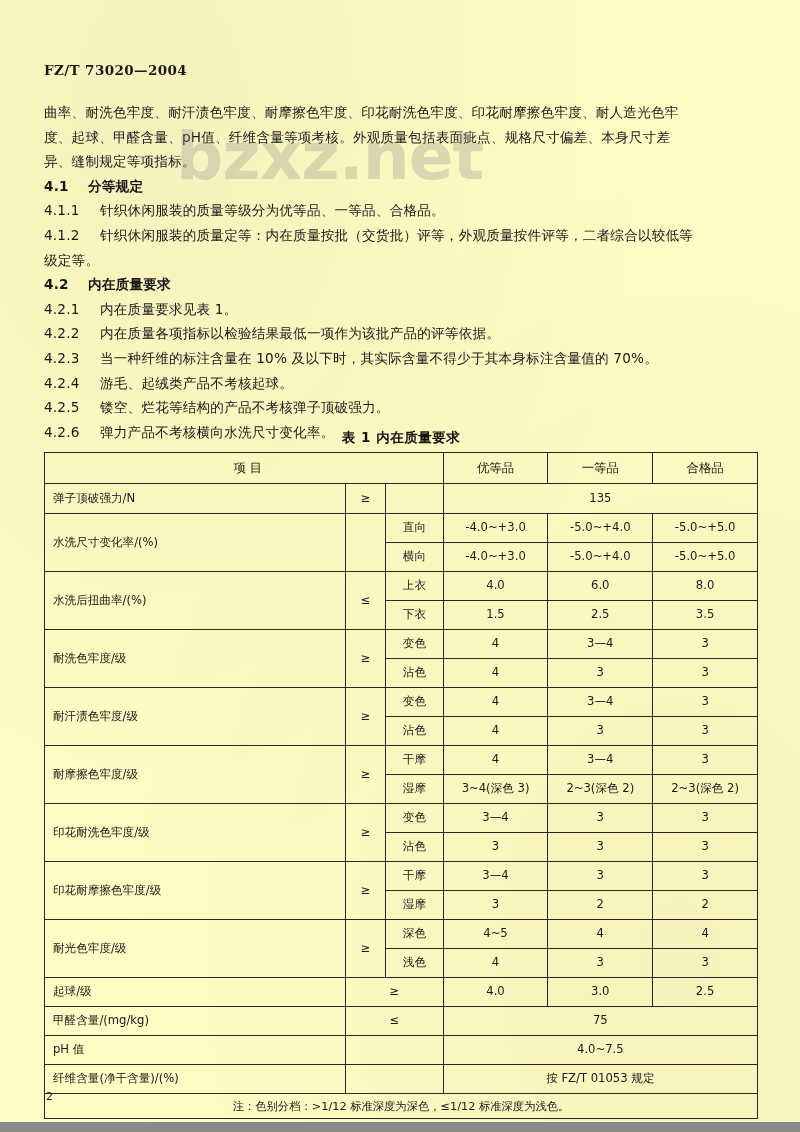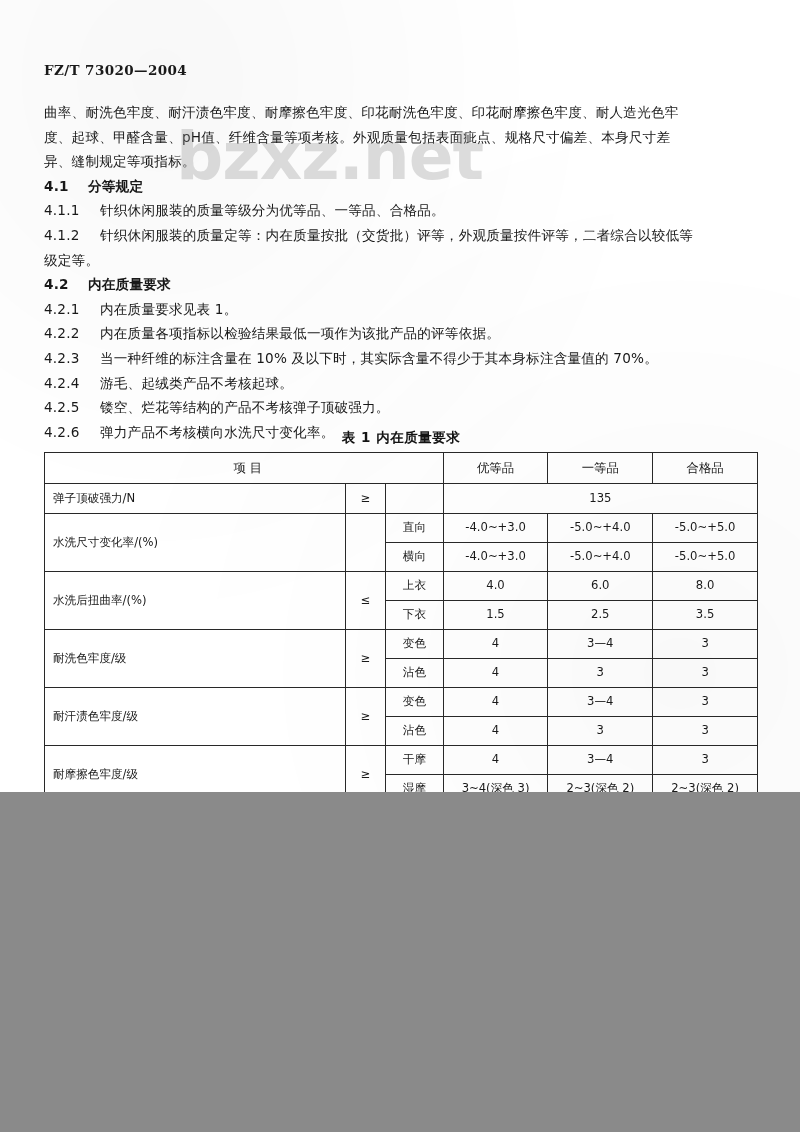--- a/index.html
+++ b/index.html
@@ -6,22 +6,22 @@
     margin: 0;
     padding: 0;
     background: #8a8a8a;
   }
   body {
     font-family: "DejaVu Sans", "Liberation Sans", sans-serif;
   }
   #page {
     position: relative;
     width: 800px;
-    height: 792px;
-    background: #ffffff;
+    height: 1122px;
+    background: #fef9c3;
     overflow: hidden;
     margin: 0 auto;
     filter: contrast(1.02);
   }
   
   #page::after {
     content: "";
     position: absolute;
     inset: 0;
     pointer-events: none;

